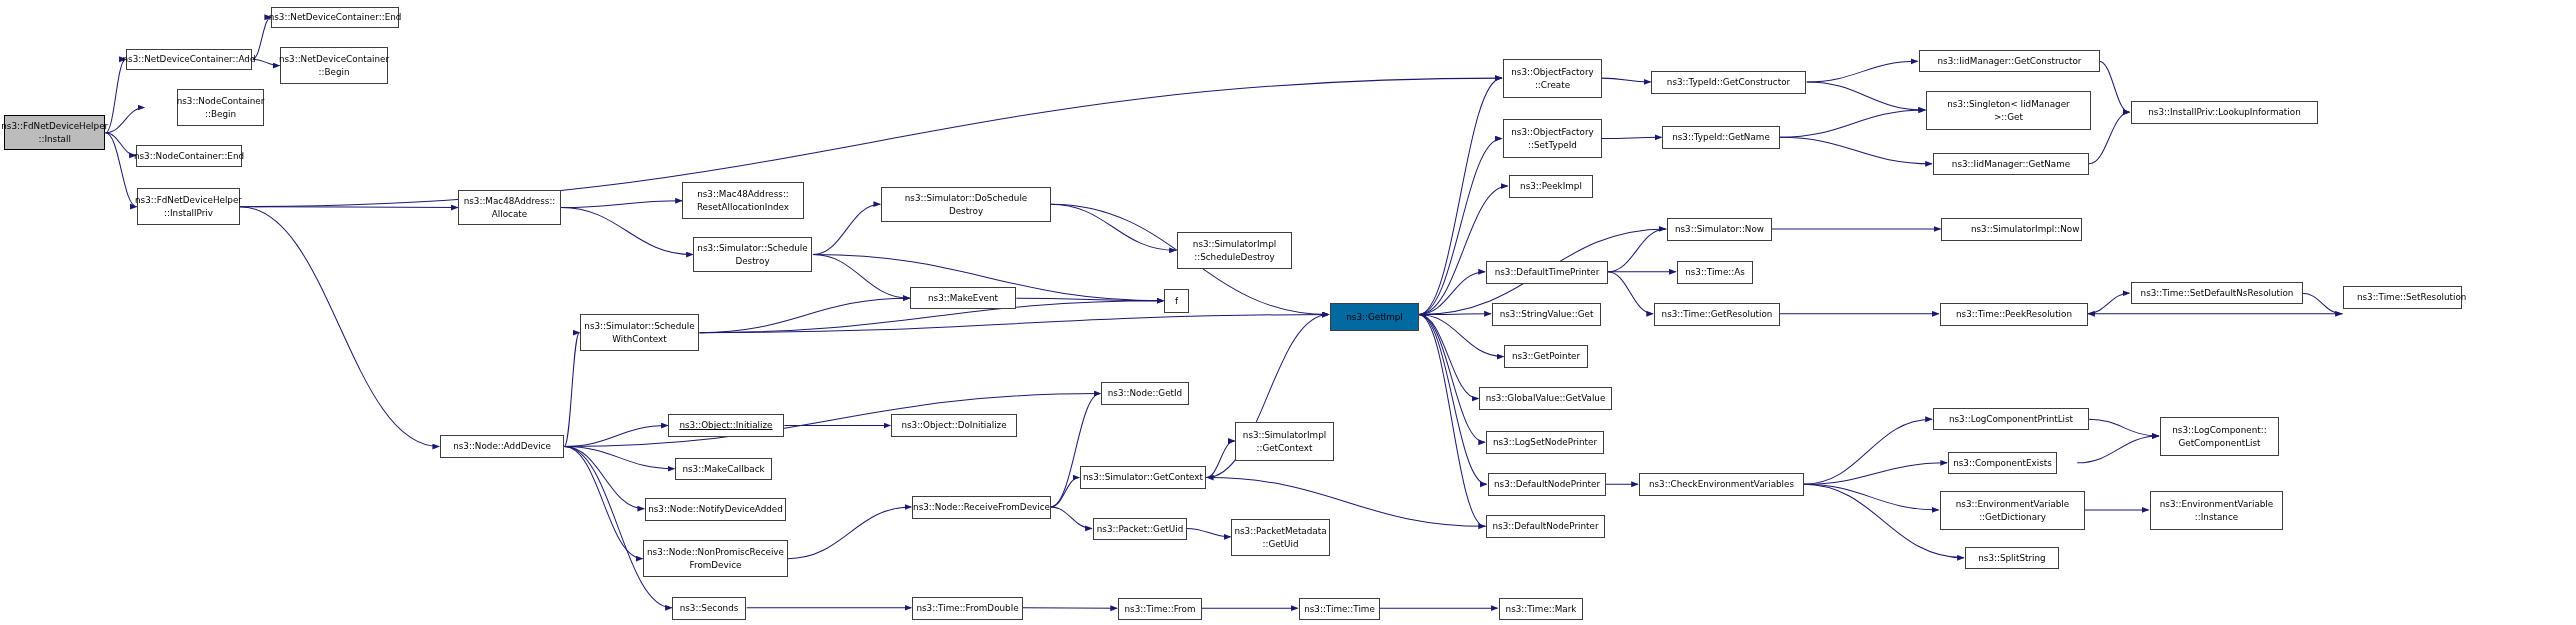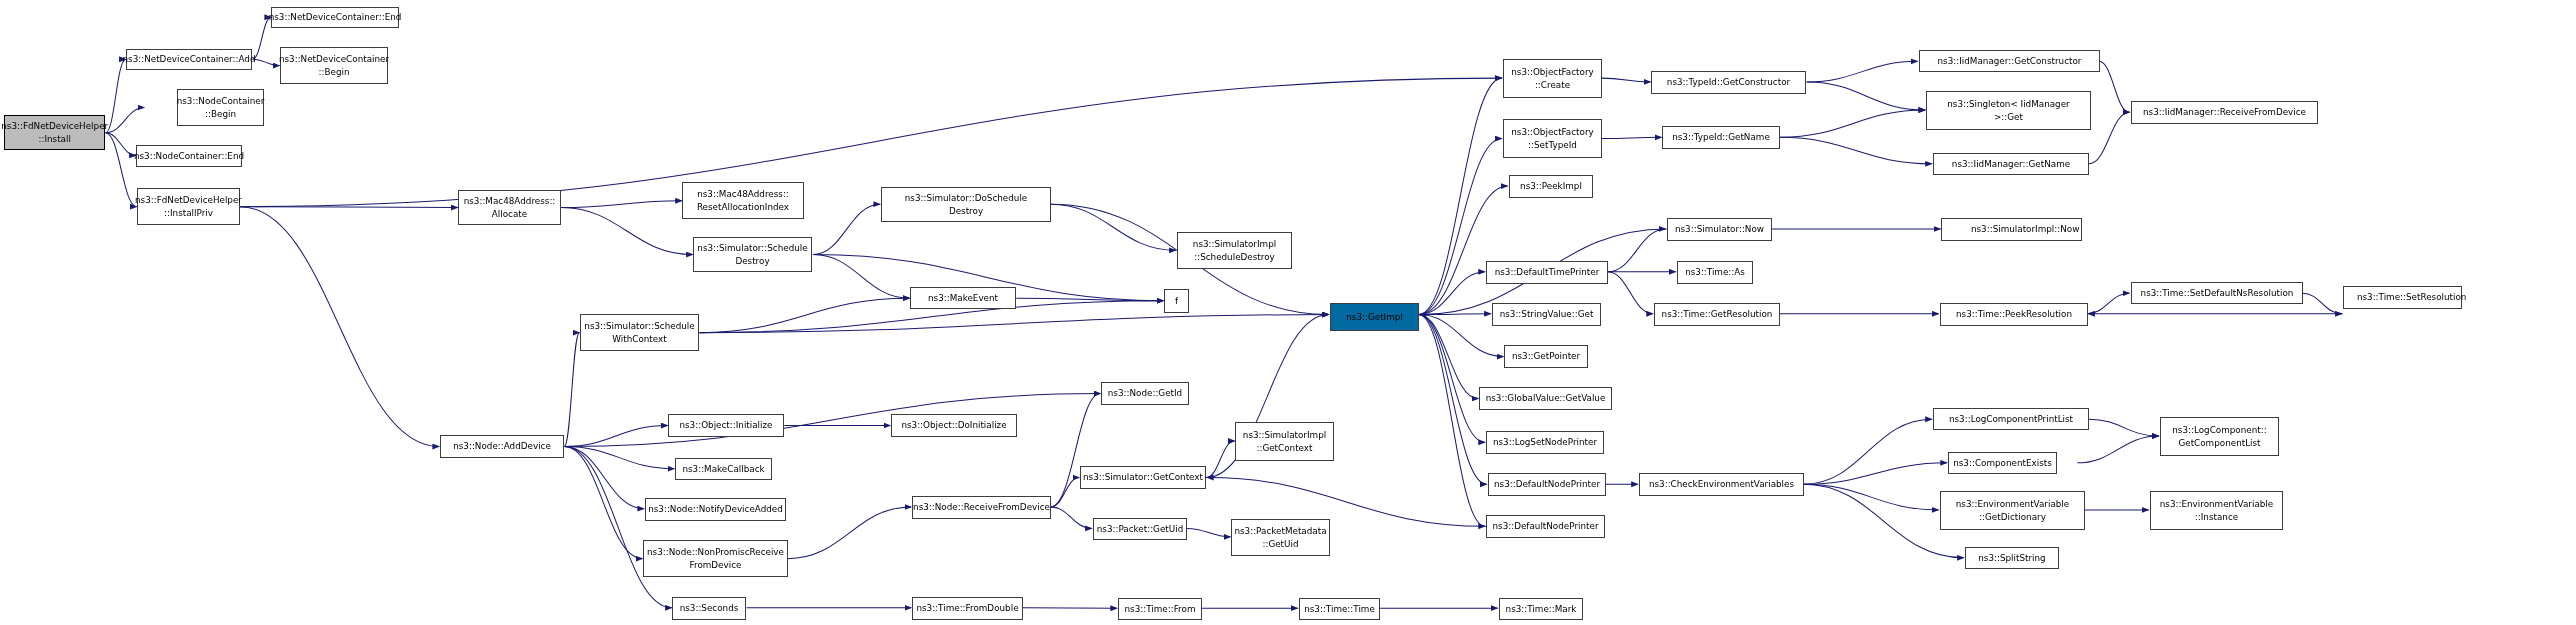--- a/index.html
+++ b/index.html
@@ -137,21 +137,21 @@
 ::Create</div>
       <div class="node" style="left: 1503px; top: 119px; width: 99px; height: 39px; border-color: rgb(61, 61, 61); background: rgb(255, 255, 255);">ns3::ObjectFactory
 ::SetTypeId</div>
       <div class="node" style="left: 1509px; top: 175px; width: 84px; height: 23px; border-color: rgb(61, 61, 61); background: rgb(255, 255, 255);">ns3::PeekImpl</div>
       <div class="node" style="left: 1651px; top: 71px; width: 155px; height: 23px; border-color: rgb(61, 61, 61); background: rgb(255, 255, 255);">ns3::TypeId::GetConstructor</div>
       <div class="node" style="left: 1662px; top: 126px; width: 118px; height: 23px; border-color: rgb(61, 61, 61); background: rgb(255, 255, 255);">ns3::TypeId::GetName</div>
       <div class="node" style="left: 1919px; top: 50px; width: 181px; height: 22px; border-color: rgb(61, 61, 61); background: rgb(255, 255, 255);">ns3::IidManager::GetConstructor</div>
       <div class="node" style="left: 1926px; top: 91px; width: 165px; height: 39px; border-color: rgb(61, 61, 61); background: rgb(255, 255, 255);">ns3::Singleton&lt; IidManager
 &gt;::Get</div>
       <div class="node" style="left: 1933px; top: 153px; width: 156px; height: 22px; border-color: rgb(61, 61, 61); background: rgb(255, 255, 255);">ns3::IidManager::GetName</div>
-      <div class="node" style="left: 2131px; top: 101px; width: 187px; height: 23px; border-color: rgb(61, 61, 61); background: rgb(255, 255, 255);">ns3::IidManager::ReceiveFromDevice</div>
+      <div class="node" style="left: 2131px; top: 101px; width: 187px; height: 23px; border-color: rgb(61, 61, 61); background: rgb(255, 255, 255);">ns3::InstallPriv::LookupInformation</div>
       <div class="node" style="left: 1667px; top: 218px; width: 105px; height: 23px; border-color: rgb(61, 61, 61); background: rgb(255, 255, 255);">ns3::Simulator::Now</div>
       <div class="node" style="left: 1941px; top: 218px; width: 141px; height: 23px; border-color: rgb(61, 61, 61); background: rgb(255, 255, 255); padding-left: 29px;">ns3::SimulatorImpl::Now</div>
       <div class="node" style="left: 1486px; top: 261px; width: 122px; height: 23px; border-color: rgb(61, 61, 61); background: rgb(255, 255, 255);">ns3::DefaultTimePrinter</div>
       <div class="node" style="left: 1677px; top: 261px; width: 76px; height: 23px; border-color: rgb(61, 61, 61); background: rgb(255, 255, 255);">ns3::Time::As</div>
       <div class="node" style="left: 1654px; top: 303px; width: 126px; height: 23px; border-color: rgb(61, 61, 61); background: rgb(255, 255, 255);">ns3::Time::GetResolution</div>
       <div class="node" style="left: 1940px; top: 303px; width: 148px; height: 23px; border-color: rgb(61, 61, 61); background: rgb(255, 255, 255);">ns3::Time::PeekResolution</div>
       <div class="node" style="left: 2131px; top: 282px; width: 172px; height: 22px; border-color: rgb(61, 61, 61); background: rgb(255, 255, 255);">ns3::Time::SetDefaultNsResolution</div>
       <div class="node" style="left: 2343px; top: 286px; width: 119px; height: 23px; border-color: rgb(61, 61, 61); background: rgb(255, 255, 255); padding-left: 20px;">ns3::Time::SetResolution</div>
       <div class="node" style="left: 1492px; top: 303px; width: 109px; height: 23px; border-color: rgb(61, 61, 61); background: rgb(255, 255, 255);">ns3::StringValue::Get</div>
       <div class="node" style="left: 1504px; top: 345px; width: 84px; height: 23px; border-color: rgb(61, 61, 61); background: rgb(255, 255, 255);">ns3::GetPointer</div>
@@ -163,21 +163,21 @@
       <div class="node" style="left: 1933px; top: 408px; width: 156px; height: 22px; border-color: rgb(61, 61, 61); background: rgb(255, 255, 255);">ns3::LogComponentPrintList</div>
       <div class="node" style="left: 1948px; top: 452px; width: 109px; height: 22px; border-color: rgb(61, 61, 61); background: rgb(255, 255, 255);">ns3::ComponentExists</div>
       <div class="node" style="left: 1940px; top: 491px; width: 145px; height: 39px; border-color: rgb(61, 61, 61); background: rgb(255, 255, 255);">ns3::EnvironmentVariable
 ::GetDictionary</div>
       <div class="node" style="left: 1965px; top: 547px; width: 94px; height: 22px; border-color: rgb(61, 61, 61); background: rgb(255, 255, 255);">ns3::SplitString</div>
       <div class="node" style="left: 2160px; top: 417px; width: 119px; height: 39px; border-color: rgb(61, 61, 61); background: rgb(255, 255, 255);">ns3::LogComponent::
 GetComponentList</div>
       <div class="node" style="left: 2150px; top: 491px; width: 133px; height: 39px; border-color: rgb(61, 61, 61); background: rgb(255, 255, 255);">ns3::EnvironmentVariable
 ::Instance</div>
       <div class="node" style="left: 440px; top: 435px; width: 124px; height: 23px; border-color: rgb(61, 61, 61); background: rgb(255, 255, 255);">ns3::Node::AddDevice</div>
-      <div class="node" style="left: 668px; top: 414px; width: 116px; height: 23px; border-color: rgb(61, 61, 61); background: rgb(255, 255, 255);">ns3::Object::Initialize</div>
+      <div class="node" style="left: 668px; top: 414px; width: 116px; height: 23px; border-color: rgb(61, 61, 61); background: rgb(255, 255, 255); text-decoration: underline;">ns3::Object::Initialize</div>
       <div class="node" style="left: 891px; top: 414px; width: 126px; height: 23px; border-color: rgb(61, 61, 61); background: rgb(255, 255, 255);">ns3::Object::DoInitialize</div>
       <div class="node" style="left: 675px; top: 458px; width: 97px; height: 22px; border-color: rgb(61, 61, 61); background: rgb(255, 255, 255);">ns3::MakeCallback</div>
       <div class="node" style="left: 645px; top: 498px; width: 141px; height: 23px; border-color: rgb(61, 61, 61); background: rgb(255, 255, 255);">ns3::Node::NotifyDeviceAdded</div>
       <div class="node" style="left: 643px; top: 540px; width: 145px; height: 37px; border-color: rgb(61, 61, 61); background: rgb(255, 255, 255);">ns3::Node::NonPromiscReceive
 FromDevice</div>
       <div class="node" style="left: 912px; top: 496px; width: 139px; height: 23px; border-color: rgb(61, 61, 61); background: rgb(255, 255, 255);">ns3::Node::ReceiveFromDevice</div>
       <div class="node" style="left: 1080px; top: 466px; width: 126px; height: 23px; border-color: rgb(61, 61, 61); background: rgb(255, 255, 255);">ns3::Simulator::GetContext</div>
       <div class="node" style="left: 1235px; top: 422px; width: 99px; height: 39px; border-color: rgb(61, 61, 61); background: rgb(255, 255, 255);">ns3::SimulatorImpl
 ::GetContext</div>
       <div class="node" style="left: 1101px; top: 382px; width: 88px; height: 23px; border-color: rgb(61, 61, 61); background: rgb(255, 255, 255);">ns3::Node::GetId</div>

